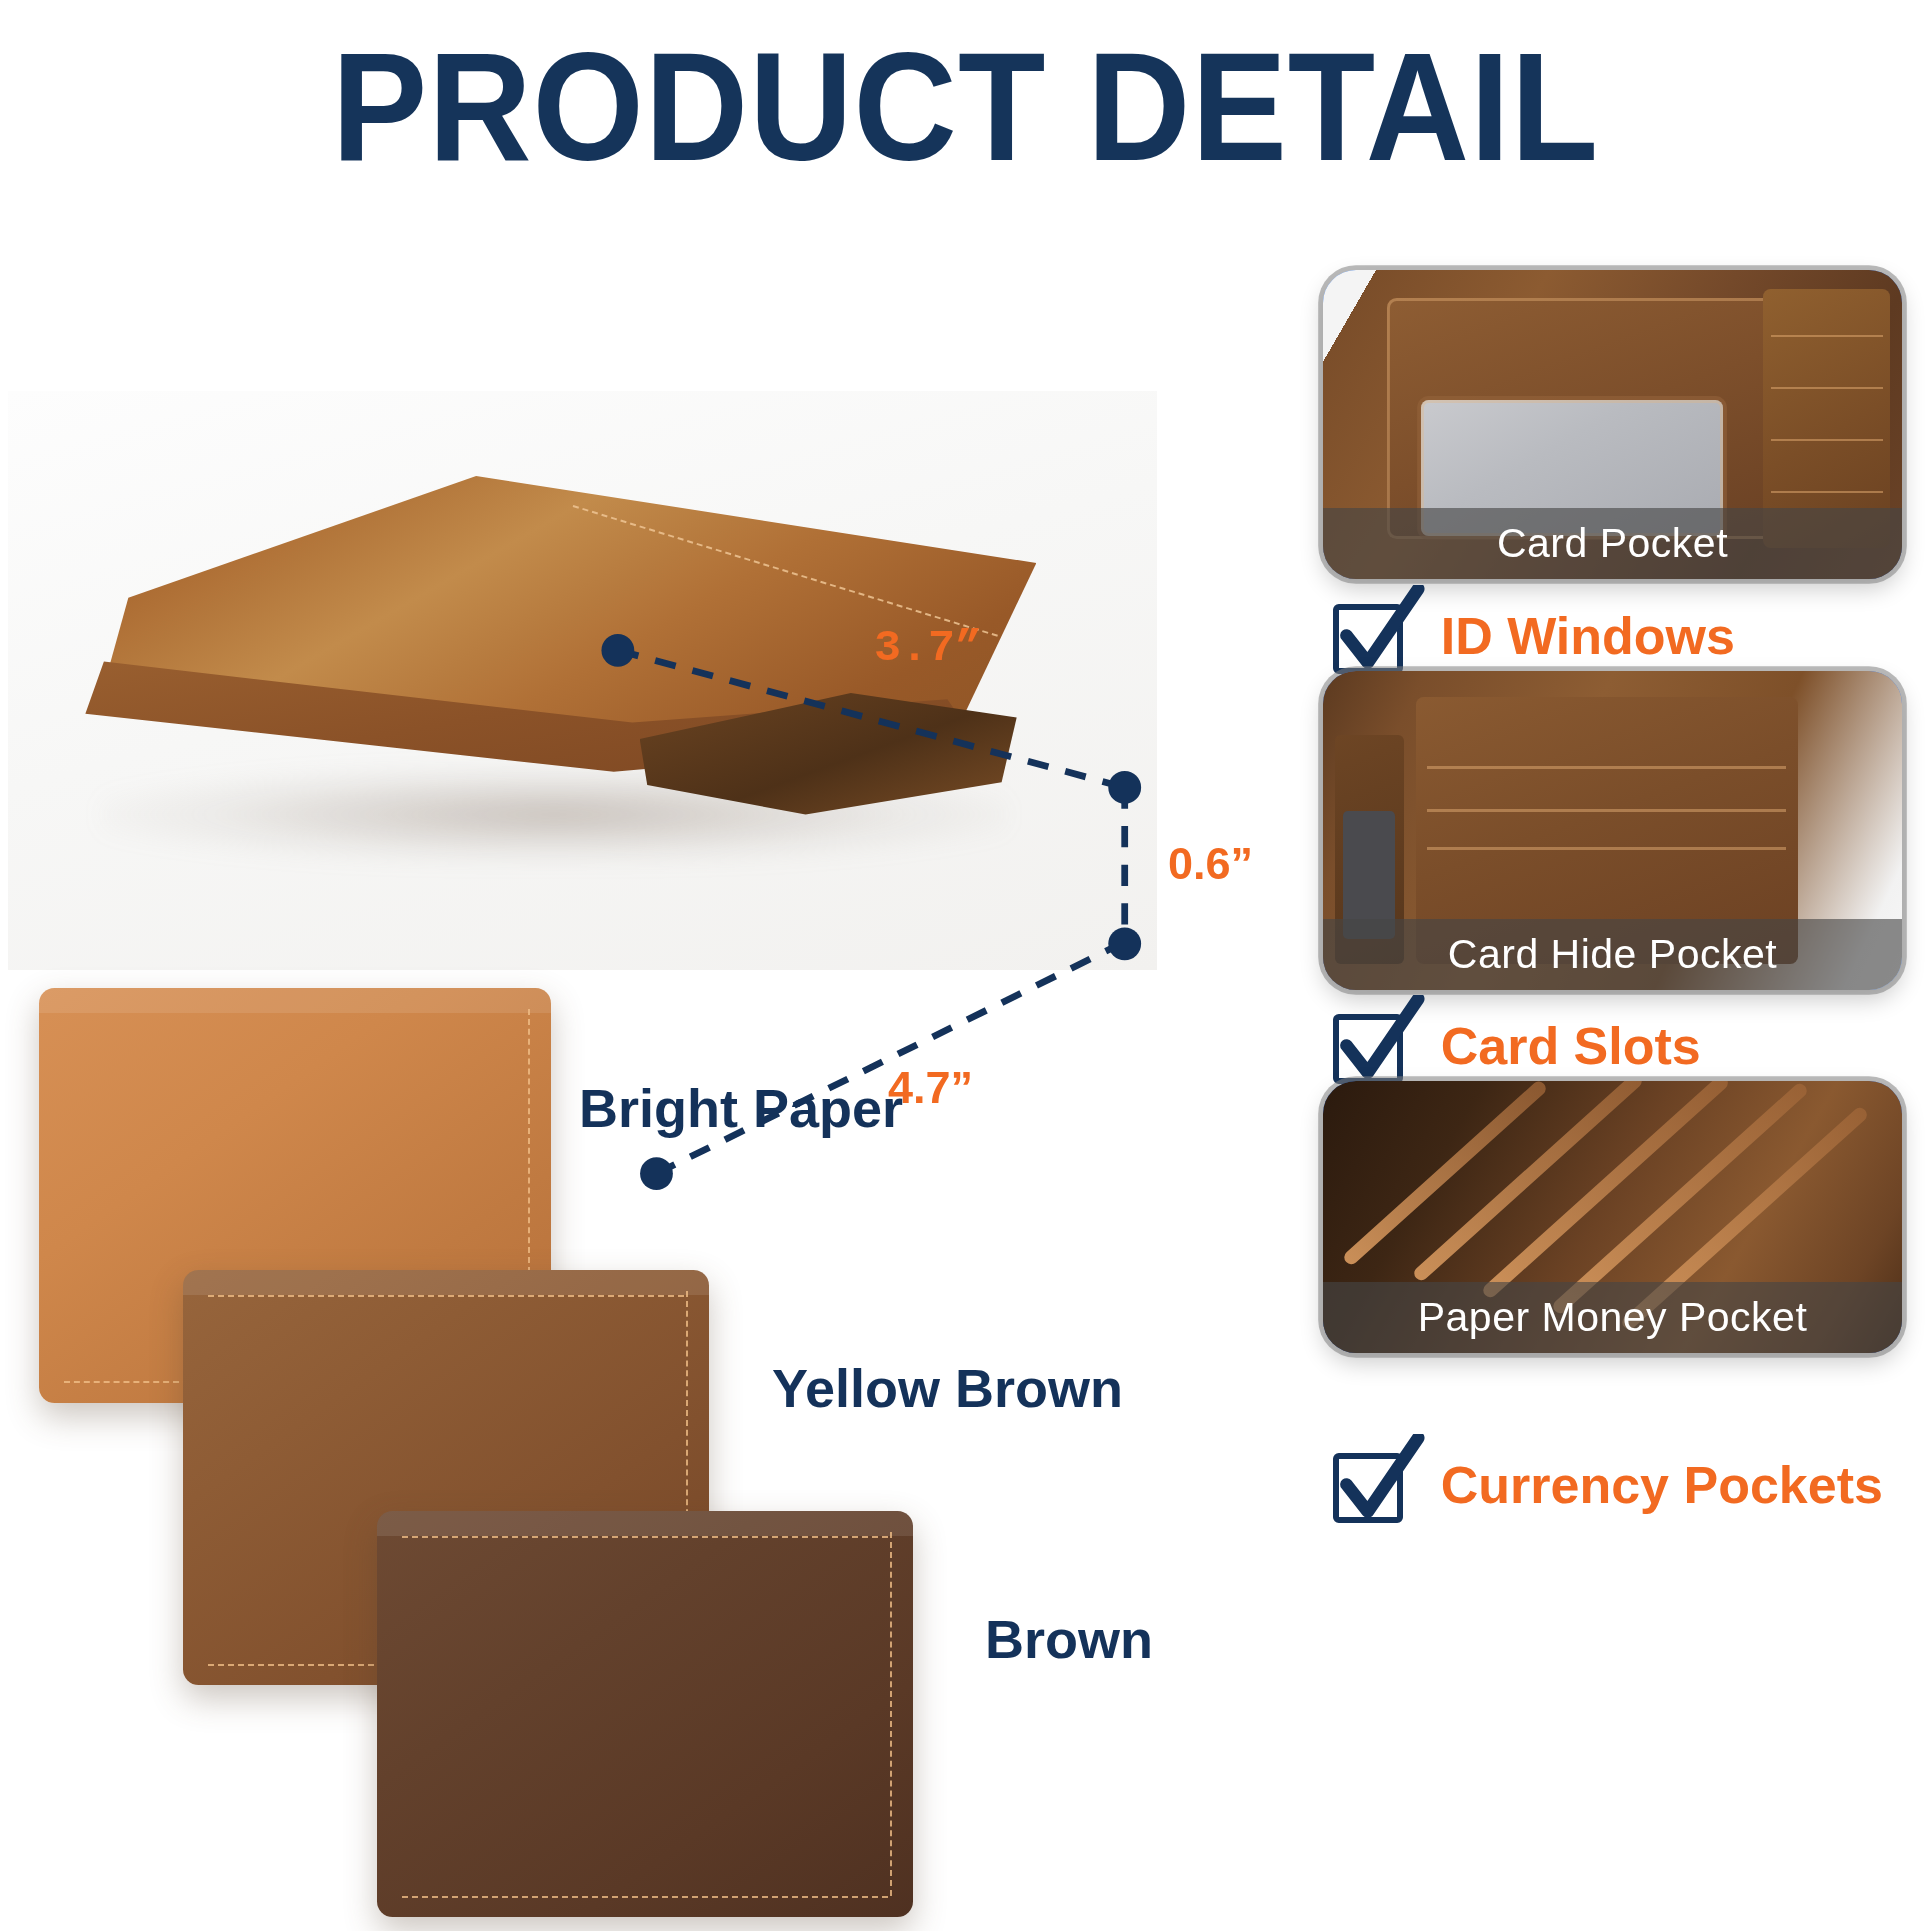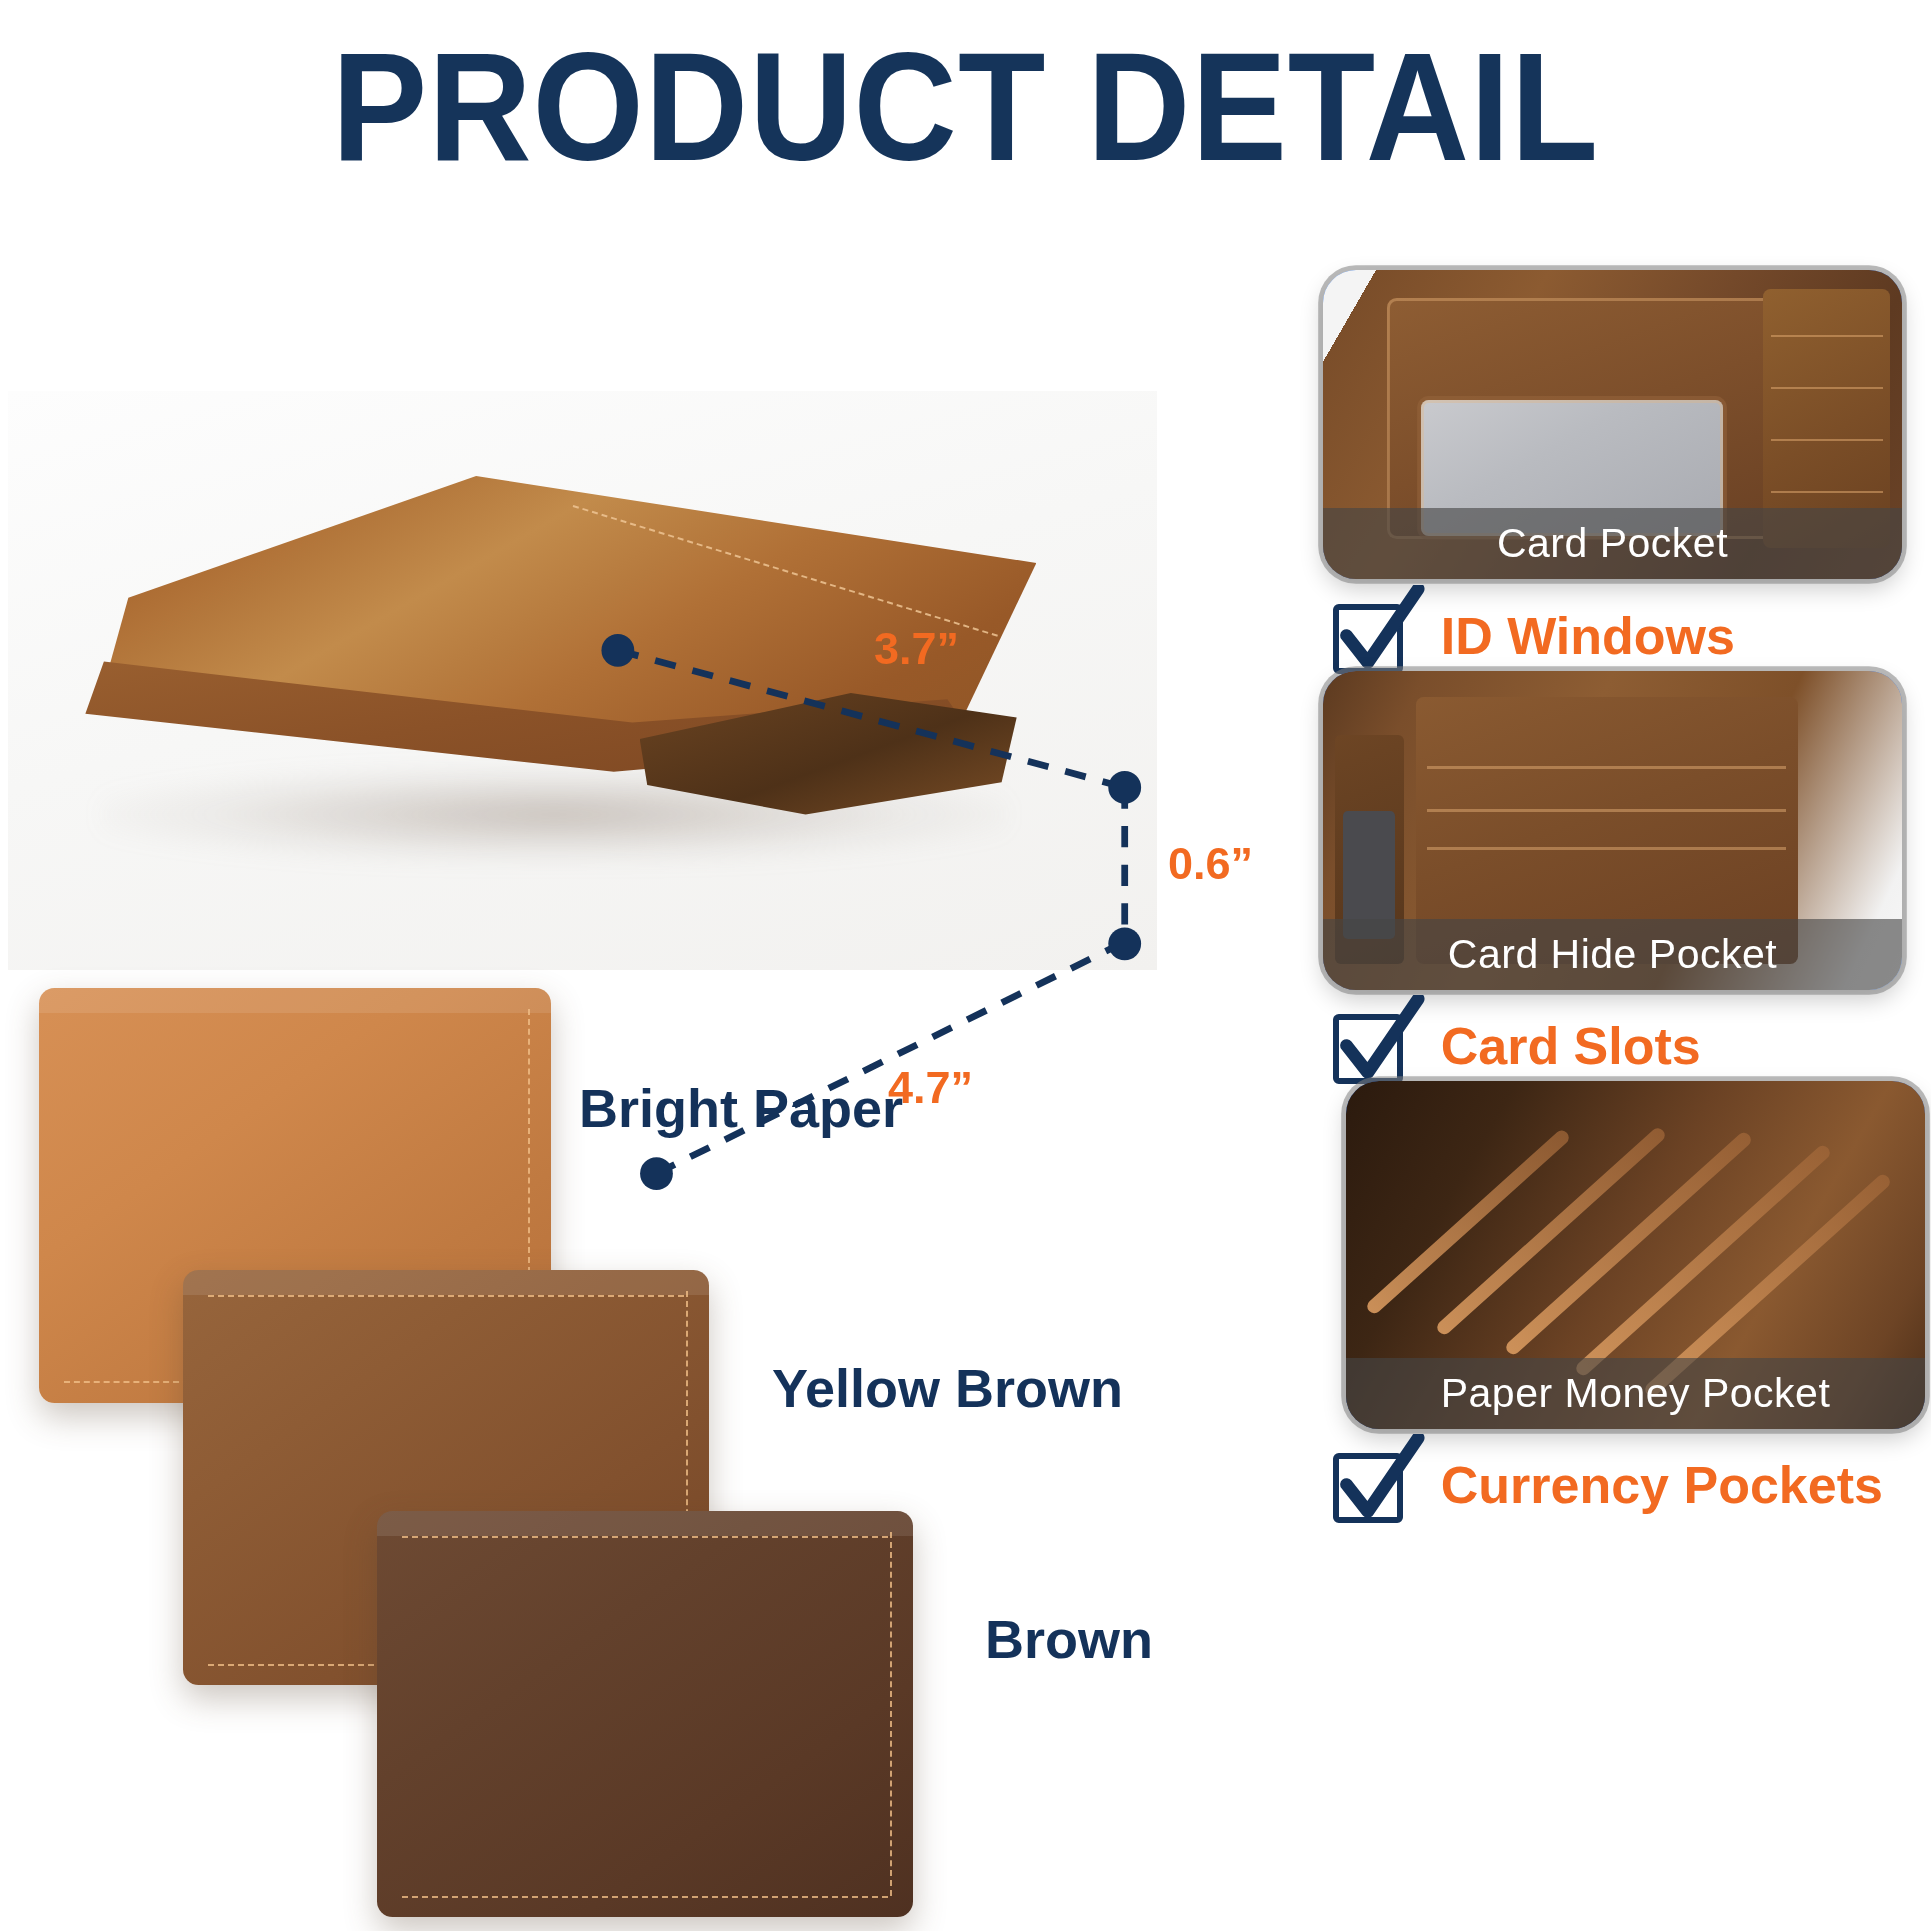--- a/index.html
+++ b/index.html
@@ -72,21 +72,21 @@
 
   
   .dim-svg { position: absolute; left: 0; top: 0; width: 1284px; height: 792px; overflow: visible; }
   .dim-label {
     position: absolute;
     color: #f26a21;
     font-weight: bold;
     font-size: 45px;
     white-space: nowrap;
   }
-  .lbl-37 { left: 874px; top: 415px; }
+  .lbl-37 { left: 874px; top: 415px; font-family: Liberation Mono, monospace; }
   .lbl-06 { left: 1168px; top: 630px; }
   .lbl-47 { left: 888px; top: 854px; }
 
   
   .swatch-area { position: absolute; left: 0px; top: 772px; width: 1284px; height: 951px; }
   .wallet-sw {
     position: absolute;
     border-radius: 15.4px;
     box-shadow: 0 13.5px 33px rgba(90,70,50,0.30);
   }
@@ -144,21 +144,21 @@
   .fc-caption {
     color: #ffffff;
     font-size: 41px;
     font-weight: normal;
     letter-spacing: 0.5px;
     white-space: nowrap;
   }
 
   #card-1 { top: 0px; height: 309px; }
   #card-2 { top: 401px; height: 319px; }
-  #card-3 { top: 811px; height: 348px; margin-left: 23px; }
+  #card-3 { top: 811px; height: 272px; }
 
   
   .lea { position: absolute; inset: 0; }
   .p1 { background: linear-gradient(120deg,#f4f4f4 0%,#f4f4f4 7%,#7b4e2a 7%,#8c5b31 30%,#74492a 55%,#5e3a21 78%,#6b4327 100%); }
   .p1-inner {
     position: absolute; left: 11%; top: 9%; width: 68%; height: 78%;
     background: linear-gradient(160deg,#8e5d33 0%,#7d4f2b 50%,#6a4124 100%);
     border-radius: 9.7px;
     box-shadow: inset 0 0 0 2.9px rgba(225,170,115,0.45);
   }

